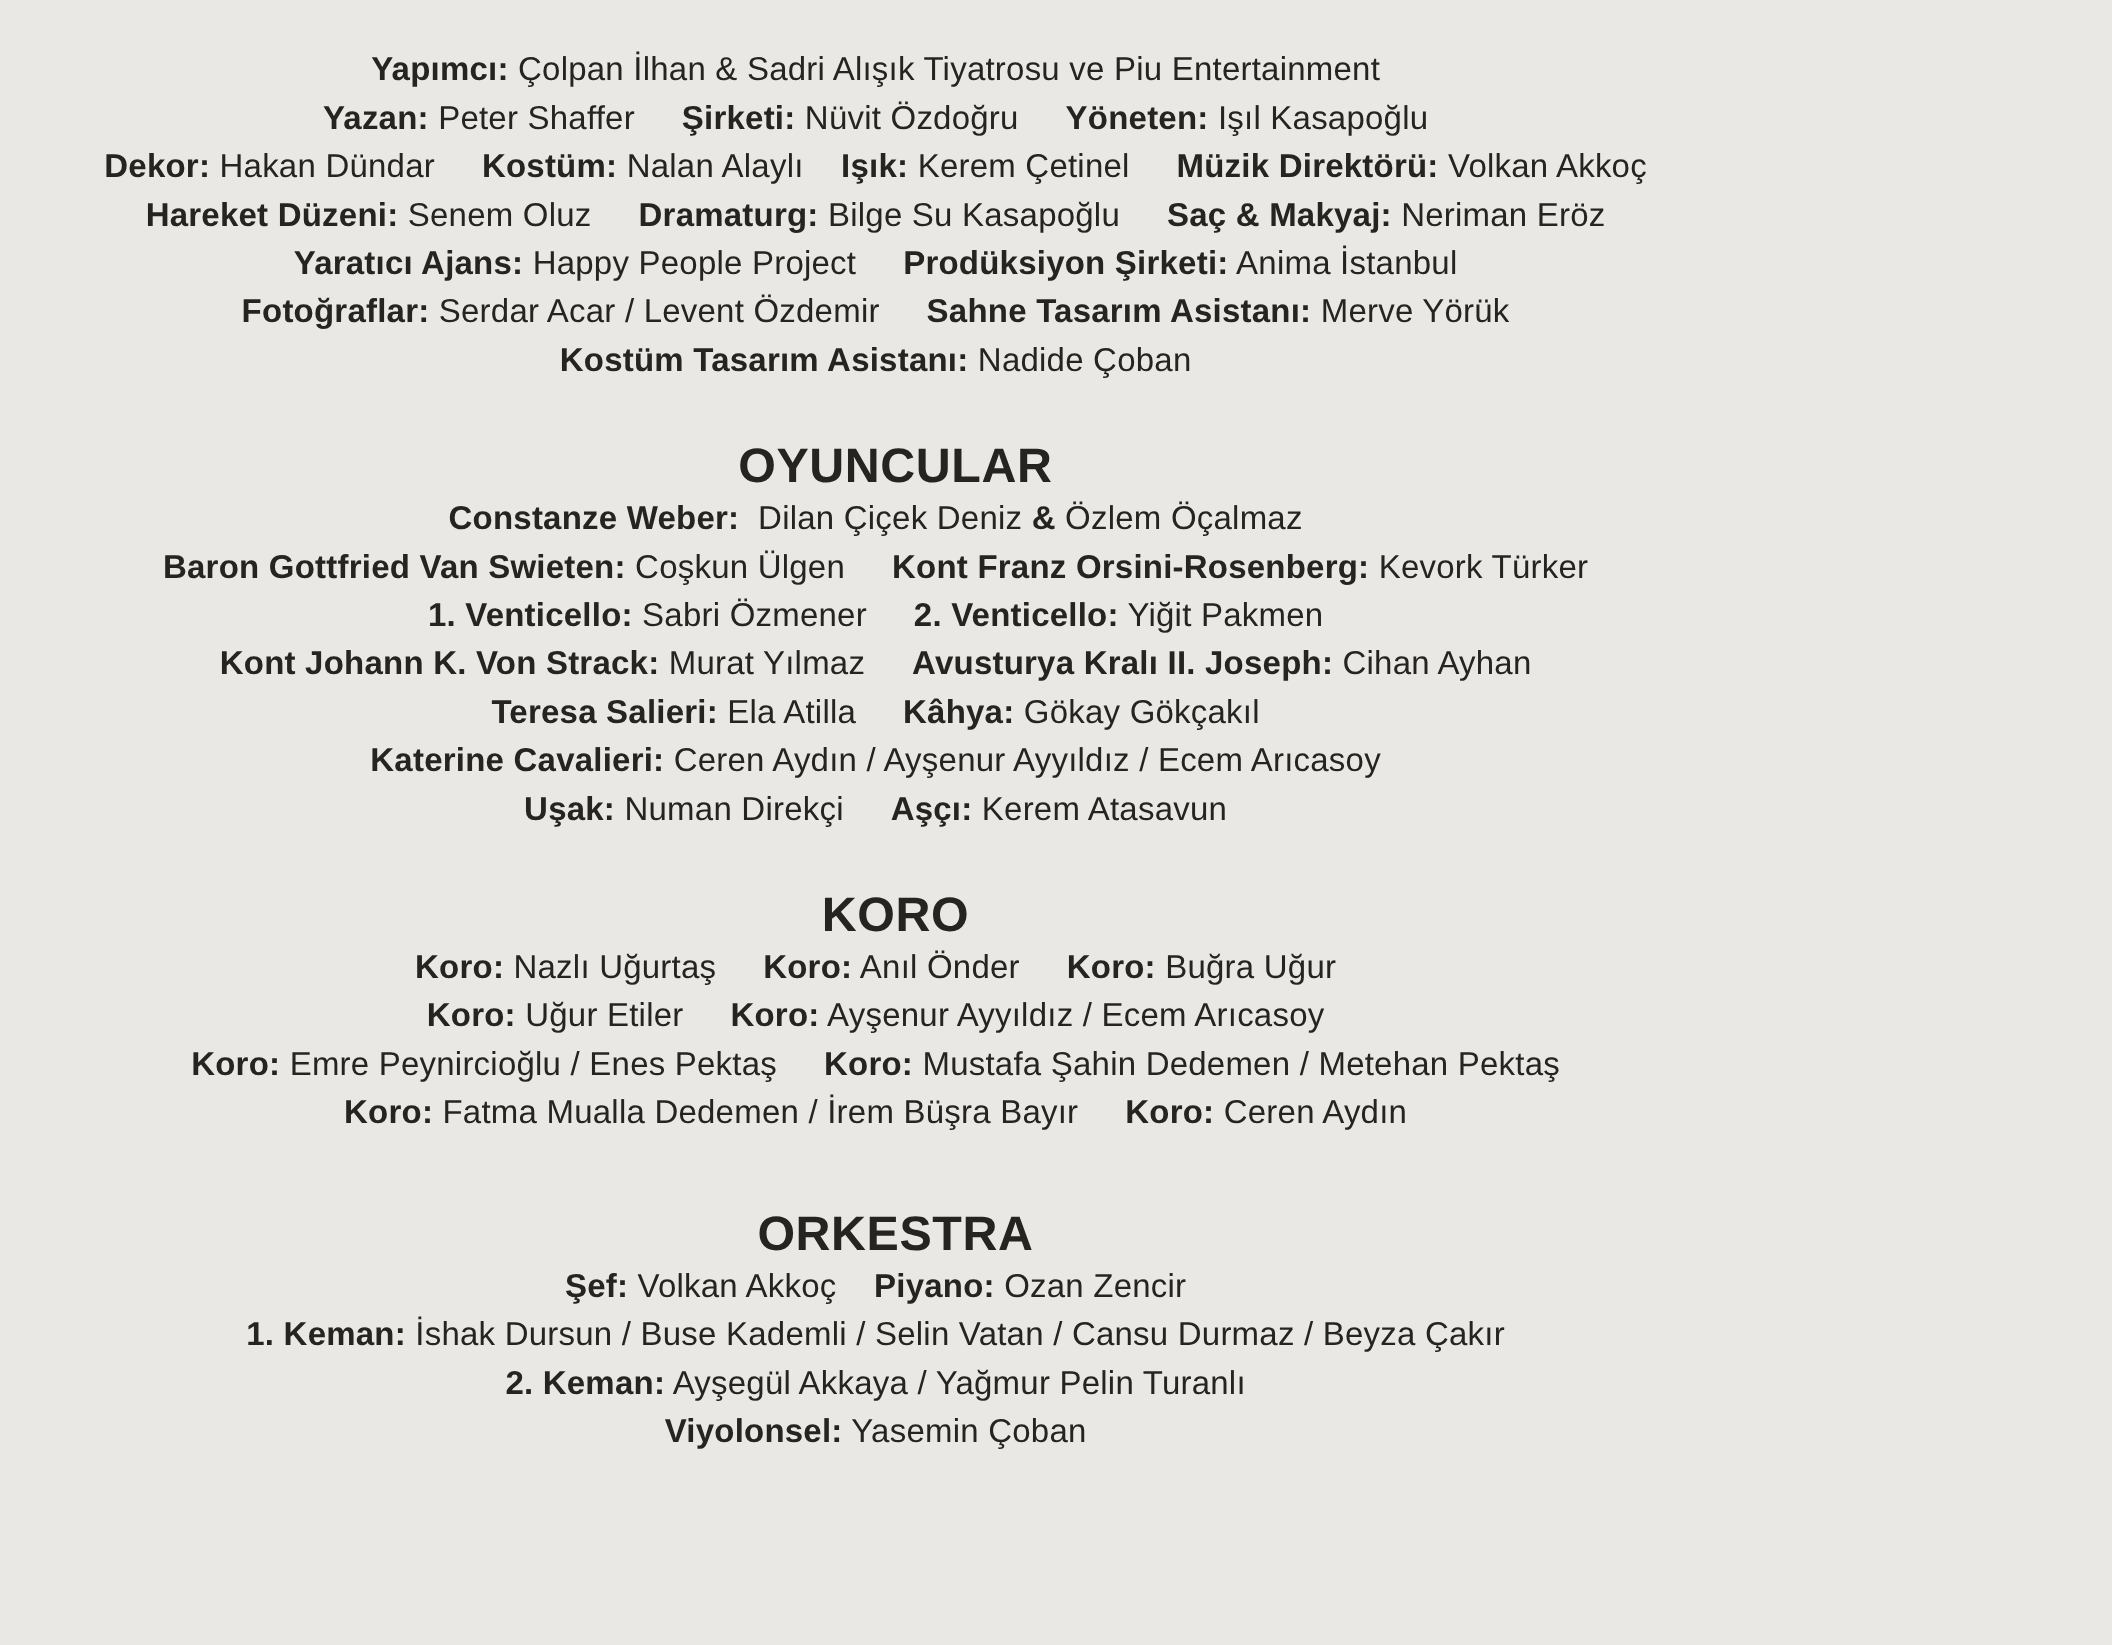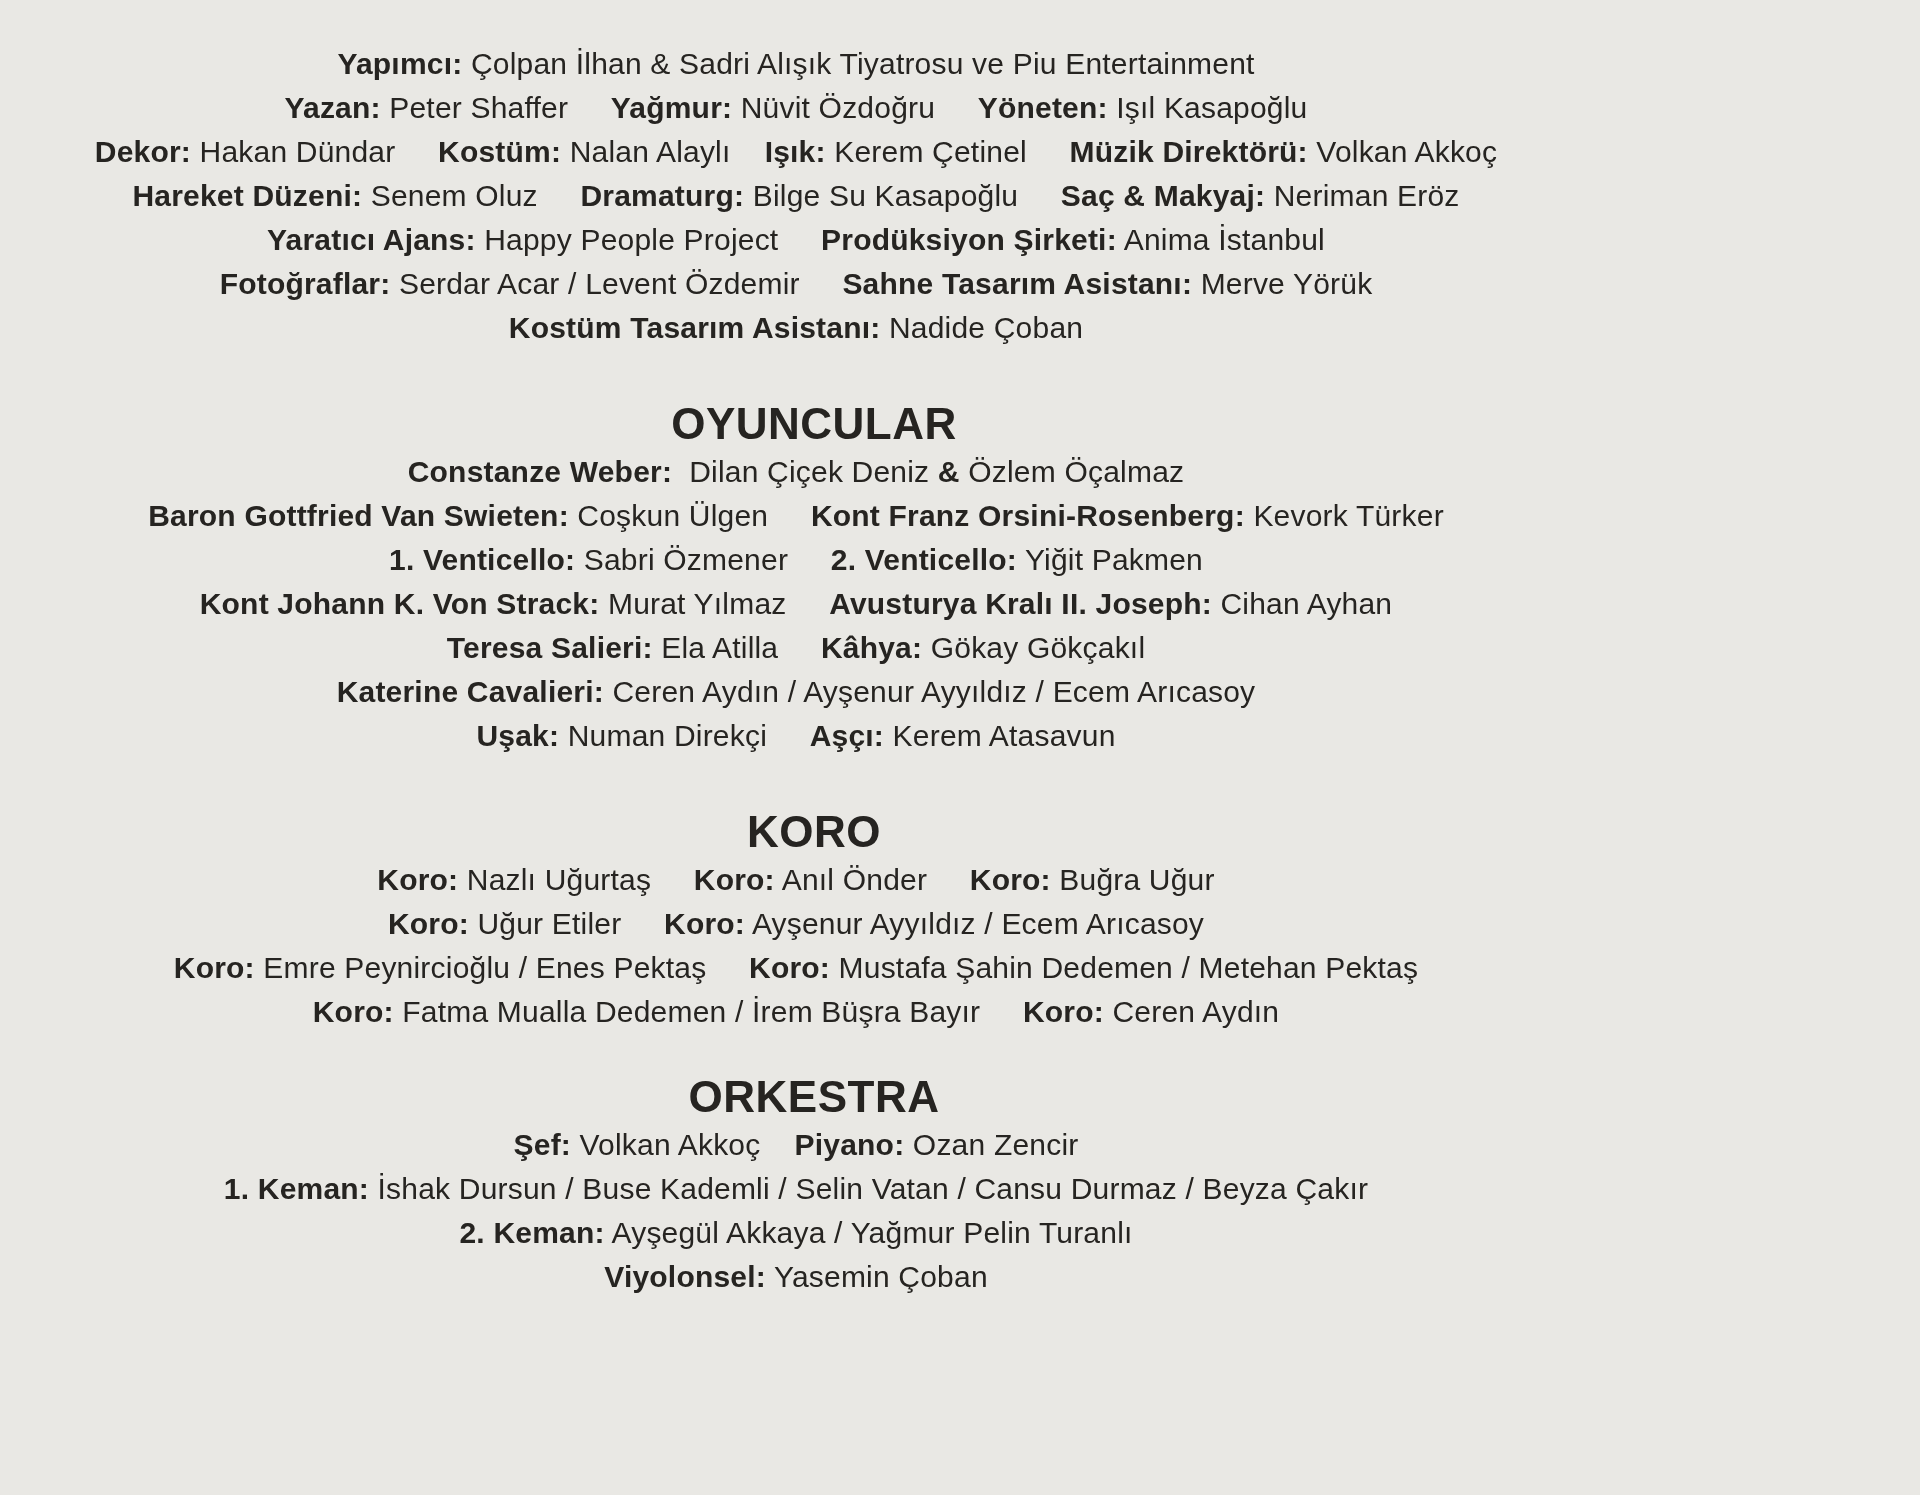--- a/index.html
+++ b/index.html
@@ -35,30 +35,30 @@
   }
   .heading {
     font-size: 44px;
     line-height: 52px;
     font-weight: 700;
     letter-spacing: 0.5px;
     margin: 48px 0 0 0;
     padding-left: 36px;
   }
   .heading-orkestra {
-    margin-top: 37px;
+    margin-top: 62px;
   }
 </style>
 </head>
 <body>
 
 <main class="page">
   <section class="block">
       <div class="line"><span class="lbl">Yapımcı:</span><span class="val"> Çolpan İlhan &amp; Sadri Alışık Tiyatrosu ve Piu Entertainment</span></div>
-      <div class="line"><span class="lbl">Yazan:</span><span class="val"> Peter Shaffer     </span><span class="lbl">Yağmur:</span><span class="val"> Nüvit Özdoğru     </span><span class="lbl">Yöneten:</span><span class="val"> Işıl Kasapoğlu</span></div>
+      <div class="line"><span class="lbl">Yazan:</span><span class="val"> Peter Shaffer     </span><span class="lbl">Şirketi:</span><span class="val"> Nüvit Özdoğru     </span><span class="lbl">Yöneten:</span><span class="val"> Işıl Kasapoğlu</span></div>
       <div class="line"><span class="lbl">Dekor:</span><span class="val"> Hakan Dündar     </span><span class="lbl">Kostüm:</span><span class="val"> Nalan Alaylı    </span><span class="lbl">Işık:</span><span class="val"> Kerem Çetinel     </span><span class="lbl">Müzik Direktörü:</span><span class="val"> Volkan Akkoç</span></div>
       <div class="line"><span class="lbl">Hareket Düzeni:</span><span class="val"> Senem Oluz     </span><span class="lbl">Dramaturg:</span><span class="val"> Bilge Su Kasapoğlu     </span><span class="lbl">Saç &amp; Makyaj:</span><span class="val"> Neriman Eröz</span></div>
       <div class="line"><span class="lbl">Yaratıcı Ajans:</span><span class="val"> Happy People Project     </span><span class="lbl">Prodüksiyon Şirketi:</span><span class="val"> Anima İstanbul</span></div>
       <div class="line"><span class="lbl">Fotoğraflar:</span><span class="val"> Serdar Acar / Levent Özdemir     </span><span class="lbl">Sahne Tasarım Asistanı:</span><span class="val"> Merve Yörük</span></div>
       <div class="line"><span class="lbl">Kostüm Tasarım Asistanı:</span><span class="val"> Nadide Çoban</span></div>
     </section>
 
   <h2 class="heading">OYUNCULAR</h2>
   <section class="block">
       <div class="line"><span class="lbl">Constanze Weber:</span><span class="val">  Dilan Çiçek Deniz </span><span class="lbl">&amp;</span><span class="val"> Özlem Öçalmaz</span></div>

